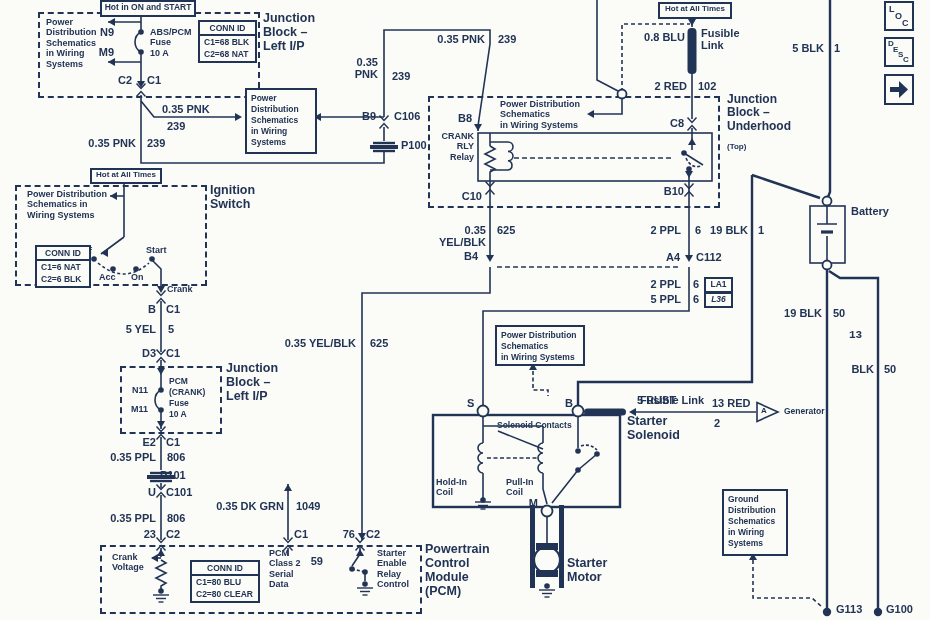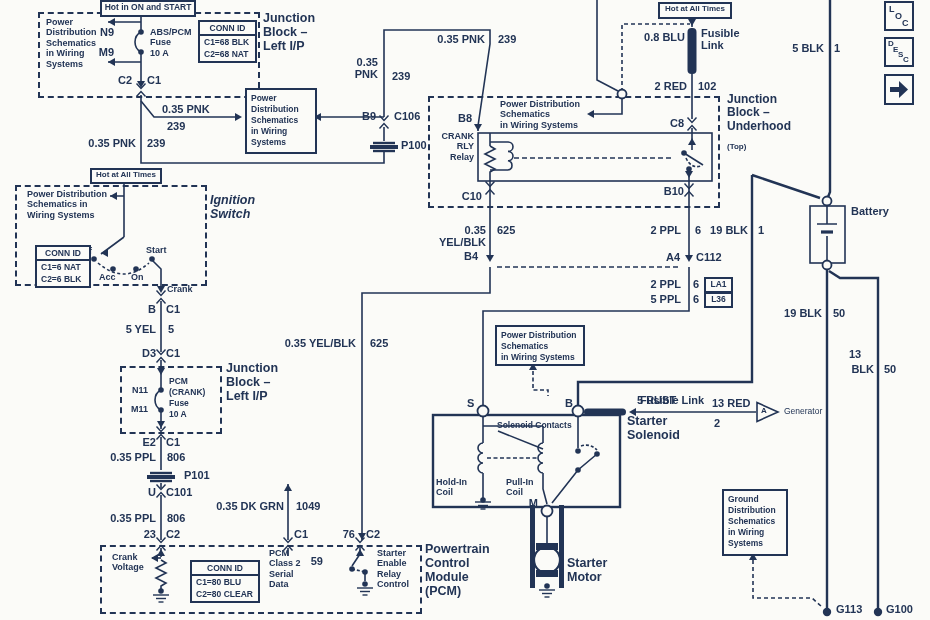--- a/index.html
+++ b/index.html
@@ -243,21 +243,21 @@
   <span class="t ra" style="left:344px;top:56px;width:34px;">0.35
 PNK</span>
   <span class="t" style="left:392px;top:70px;">239</span>
   <span class="t ra" style="left:425px;top:33px;width:60px;">0.35 PNK</span>
   <span class="t" style="left:498px;top:33px;">239</span>
   <span class="t ra" style="left:350px;top:110px;width:26px;">B9</span>
   <span class="t" style="left:394px;top:110px;">C106</span>
   <span class="t" style="left:401px;top:139px;">P100</span>
 
   <div class="bx" style="left:90px;top:168px;width:68px;height:12px;font-size:8px;"><span>Hot at All Times</span></div>
-  <span class="t ttl" style="left:210px;top:193px;font-style:italic;">Ignition
+  <span class="t ttl" style="left:210px;top:183px;">Ignition
 Switch</span>
   <span class="t s9" style="left:27px;top:189px;">Power Distribution
 Schematics in
 Wiring Systems</span>
   <span class="t s9" style="left:79px;top:246px;">Off</span>
   <span class="t s9" style="left:99px;top:272px;">Acc</span>
   <span class="t s9" style="left:131px;top:272px;">On</span>
   <span class="t s9" style="left:146px;top:245px;">Start</span>
   <span class="t s9" style="left:167px;top:284px;">Crank</span>
   <div class="connbx" style="left:35px;top:245px;width:52px;">
@@ -278,21 +278,21 @@
 (CRANK)
 Fuse
 10 A</span>
   <span class="t ttl" style="left:226px;top:361px;">Junction
 Block –
 Left I/P</span>
   <span class="t ra" style="left:130px;top:436px;width:26px;">E2</span>
   <span class="t" style="left:166px;top:436px;">C1</span>
   <span class="t ra" style="left:98px;top:451px;width:58px;">0.35 PPL</span>
   <span class="t" style="left:167px;top:451px;">806</span>
-  <span class="t" style="left:184px;top:469px;">P101</span>
+  <span class="t" style="left:160px;top:469px;">P101</span>
   <span class="t ra" style="left:138px;top:486px;width:18px;">U</span>
   <span class="t" style="left:166px;top:486px;">C101</span>
   <span class="t ra" style="left:98px;top:512px;width:58px;">0.35 PPL</span>
   <span class="t" style="left:167px;top:512px;">806</span>
   <span class="t ra" style="left:138px;top:528px;width:18px;">23</span>
   <span class="t" style="left:166px;top:528px;">C2</span>
 
   <span class="t ra" style="left:199px;top:500px;width:85px;">0.35 DK GRN</span>
   <span class="t" style="left:296px;top:500px;">1049</span>
   <span class="t ra" style="left:263px;top:555px;width:20px;margin-left:40px;">59</span>
@@ -347,21 +347,21 @@
   <span class="t" style="left:695px;top:224px;">6</span>
   <span class="t ra" style="left:706px;top:224px;width:42px;">19 BLK</span>
   <span class="t" style="left:758px;top:224px;">1</span>
   <span class="t ra" style="left:654px;top:251px;width:26px;">A4</span>
   <span class="t" style="left:696px;top:251px;">C112</span>
   <span class="t ra" style="left:640px;top:278px;width:41px;">2 PPL</span>
   <span class="t" style="left:693px;top:278px;">6</span>
   <div class="mini" style="left:704px;top:277px;width:25px;height:12px;"><span>LA1</span></div>
   <span class="t ra" style="left:640px;top:293px;width:41px;">5 PPL</span>
   <span class="t" style="left:693px;top:293px;">6</span>
-  <div class="mini" style="left:704px;top:292px;width:25px;height:12px;"><span>L36</span></div>
+  <div class="mini" style="left:704px;top:292px;width:25px;height:12px;font-style:italic;"><span>L36</span></div>
   <span class="t ra" style="left:276px;top:337px;width:80px;">0.35 YEL/BLK</span>
   <span class="t" style="left:370px;top:337px;">625</span>
 
   <div class="refbx" style="left:495px;top:325px;width:80px;height:32px;"><span>Power Distribution
 Schematics
 in Wiring Systems</span></div>
   <span class="t" style="left:467px;top:397px;">S</span>
   <span class="t" style="left:565px;top:397px;">B</span>
   <span class="t s85" style="left:497px;top:420px;font-weight:700;">Solenoid Contacts</span>
   <span class="t ttl" style="left:627px;top:414px;">Starter
@@ -371,28 +371,28 @@
   <span class="t s9" style="left:506px;top:477px;">Pull-In
 Coil</span>
   <span class="t ra" style="left:524px;top:497px;width:14px;">M</span>
   <span class="t ttl" style="left:567px;top:556px;">Starter
 Motor</span>
   <span class="t" style="left:609px;top:394px;margin-left:28px;">5 RUST</span>
   <span class="t" style="left:640px;top:394px;">Fusible Link</span>
   <span class="t" style="left:712px;top:397px;">13 RED</span>
   <span class="t" style="left:714px;top:417px;">2</span>
   <span class="t s8" style="left:761px;top:407px;">A</span>
-  <span class="t s85" style="left:784px;top:406px;font-weight:400;">Generator</span>
+  <span class="t s85" style="left:784px;top:406px;font-weight:700;">Generator</span>
 
   <span class="t ra" style="left:780px;top:42px;width:44px;">5 BLK</span>
   <span class="t" style="left:834px;top:42px;">1</span>
   <span class="t" style="left:851px;top:205px;">Battery</span>
   <span class="t ra" style="left:778px;top:307px;width:44px;">19 BLK</span>
   <span class="t" style="left:833px;top:307px;">50</span>
-  <span class="t" style="left:849px;top:348px;">13</span>
+  <span class="t" style="left:849px;top:329px;font-family:Liberation Mono, monospace;">13</span>
   <span class="t ra" style="left:846px;top:363px;width:28px;">BLK</span>
   <span class="t" style="left:884px;top:363px;">50</span>
   <span class="t" style="left:836px;top:603px;">G113</span>
   <span class="t" style="left:886px;top:603px;">G100</span>
   <div class="refbx" style="left:722px;top:489px;width:56px;height:58px;"><span>Ground
 Distribution
 Schematics
 in Wiring
 Systems</span></div>
 

